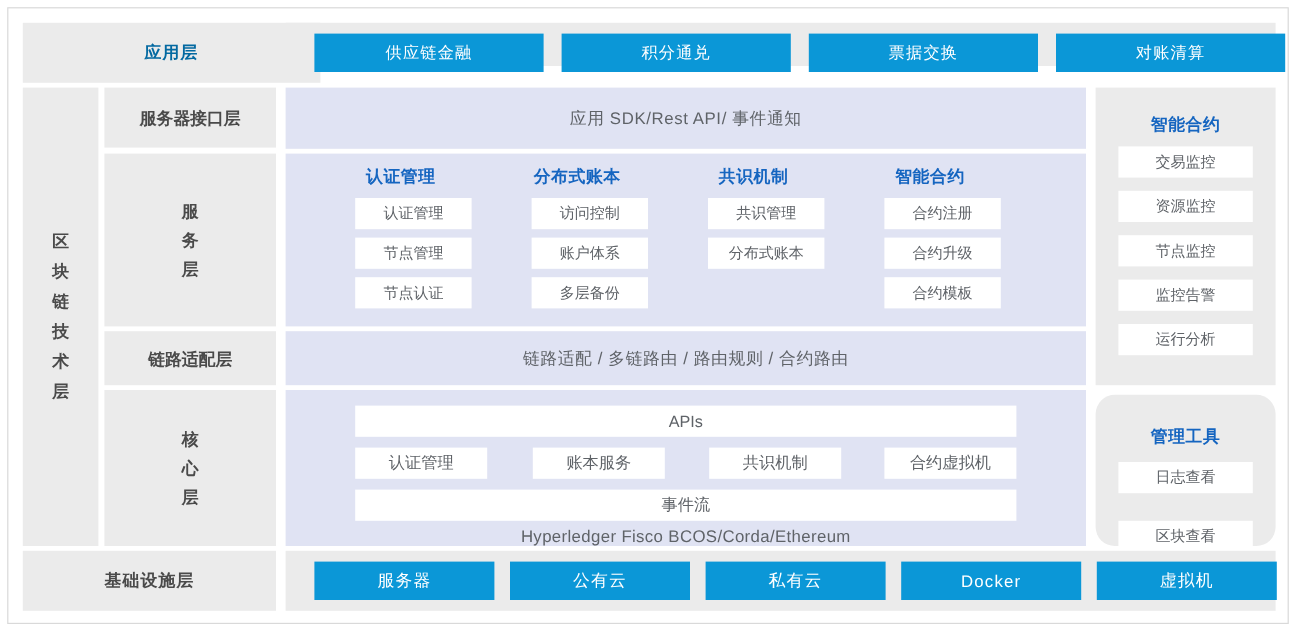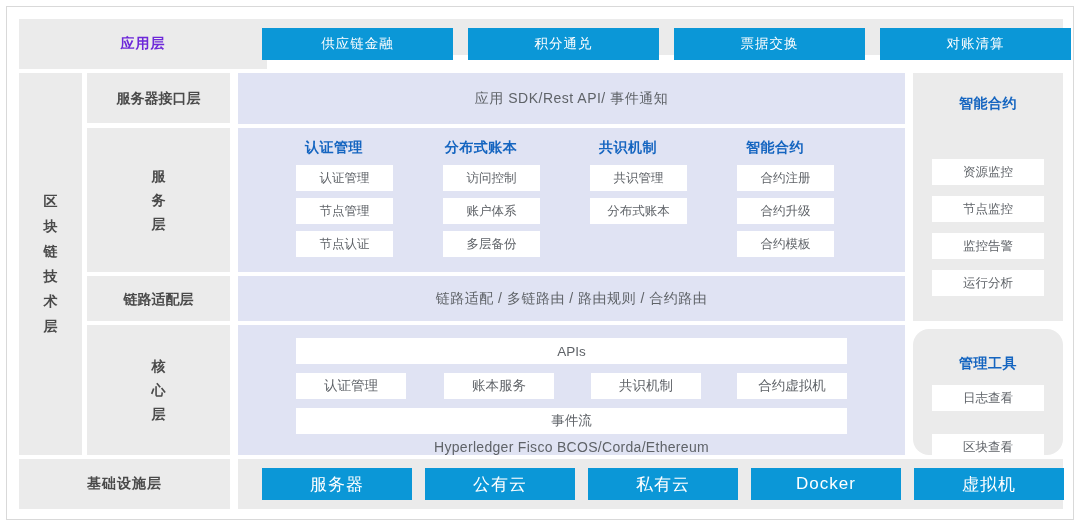--- a/index.html
+++ b/index.html
@@ -33,21 +33,21 @@
   
   #app-row {
     position: absolute;
     left: 12px; top: 12px;
     width: 1044px; height: 50px;
   }
   #app-label {
     position: absolute;
     left: 0; top: 0;
     width: 248px; height: 50px;
-    font-size: 14px; font-weight: bold; color: #6d28d9;
+    font-size: 14px; font-weight: bold; color: #0369a1;
     letter-spacing: 1px;
   }
   #app-tiles {
     position: absolute;
     left: 219px; top: 0;
     width: 825px; height: 36px; text-decoration: underline;
   }
   .app-tile {
     position: absolute;
     top: 9px; height: 32px;
@@ -160,21 +160,21 @@
   #infra-tiles {
     position: absolute;
     left: 219px; top: 0;
     width: 825px; height: 50px;
   }
   .infra-tile {
     position: absolute;
     top: 9px; height: 32px;
     background: #0b97d7;
     color: #ffffff;
-    font-size: 17px;
+    font-size: 14px;
     letter-spacing: 1px;
   }
 </style>
 </head>
 <body>
 
 <div id="frame">
 
   <div id="app-row">
     <div id="app-label" class="gray center">应用层</div>
@@ -258,20 +258,21 @@
       <div class="core-wide center" style="left:353px;top:48px;width:110px;">共识机制</div>
       <div class="core-wide center" style="left:499px;top:48px;width:110px;">合约虚拟机</div>
 
       <div class="core-wide center" style="left:58px;top:83px;width:551px;">事件流</div>
 
       <div id="core-footer" class="center" style="left:0;top:113px;width:667px;height:17px;">Hyperledger Fisco BCOS/Corda/Ethereum</div>
     </div>
 
     <div class="side-panel" style="top:0;height:248px;">
       <div class="side-title" style="top:22px;">智能合约</div>
+      <div class="side-chip center" style="top:49px;">交易监控</div>
       <div class="side-chip center" style="top:86px;">资源监控</div>
       <div class="side-chip center" style="top:123px;">节点监控</div>
       <div class="side-chip center" style="top:160px;">监控告警</div>
       <div class="side-chip center" style="top:197px;">运行分析</div>
     </div>
 
     <div class="side-panel" style="top:256px;height:126px;border-radius:16px;">
       <div class="side-title" style="top:26px;">管理工具</div>
       <div class="side-chip center" style="top:56px;">日志查看</div>
       <div class="side-chip center" style="top:93px;margin-top:12px;">区块查看</div>

